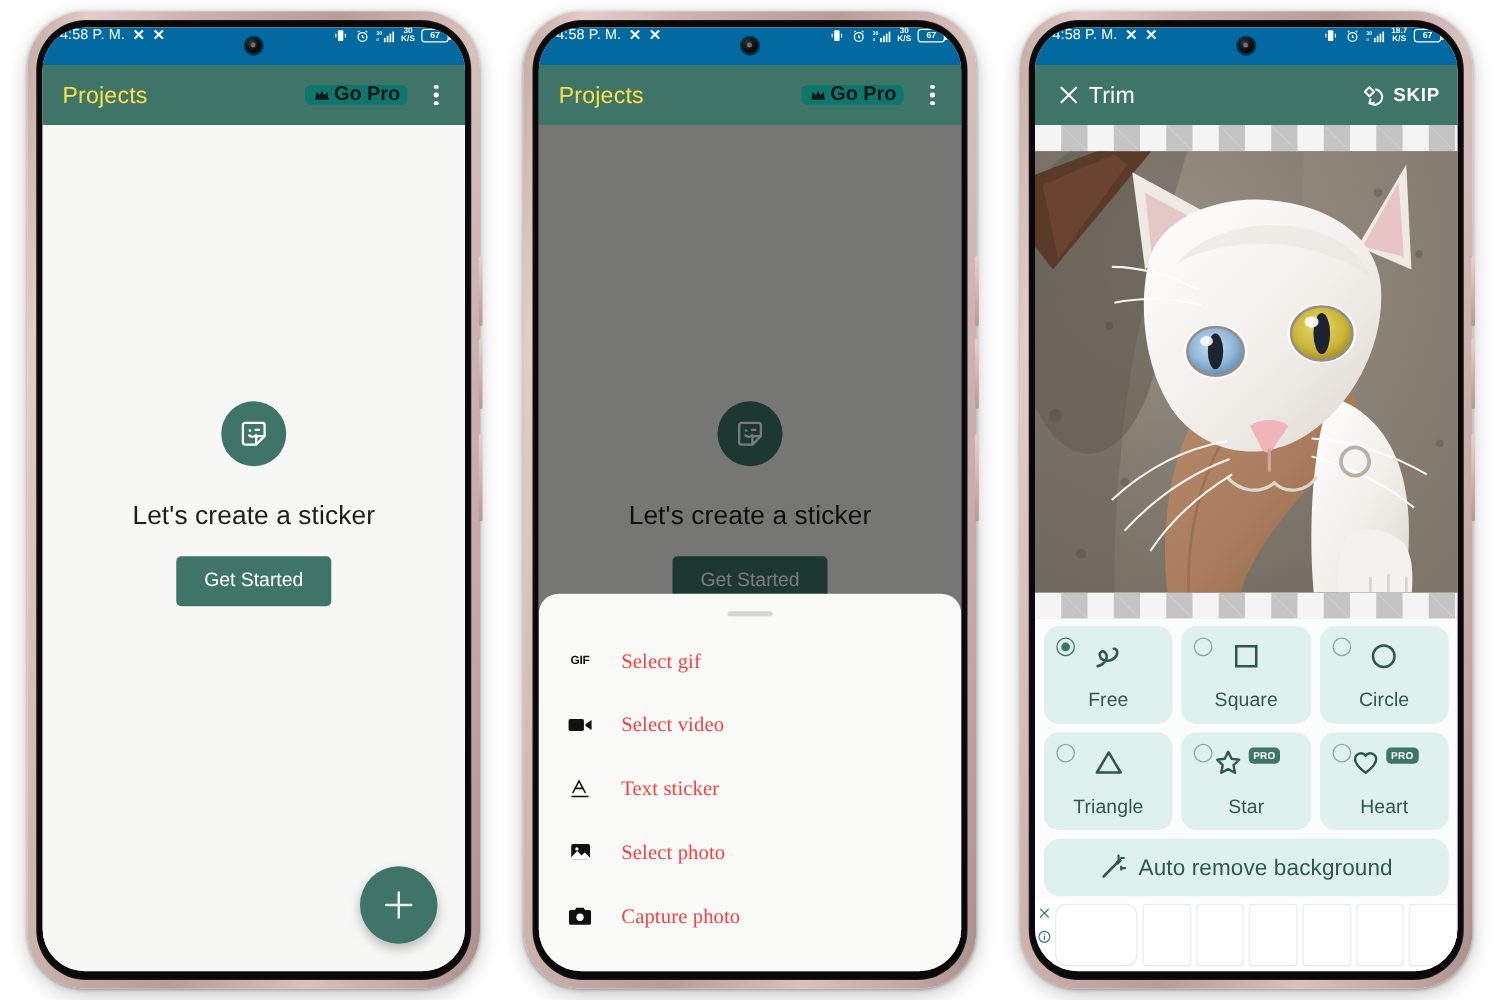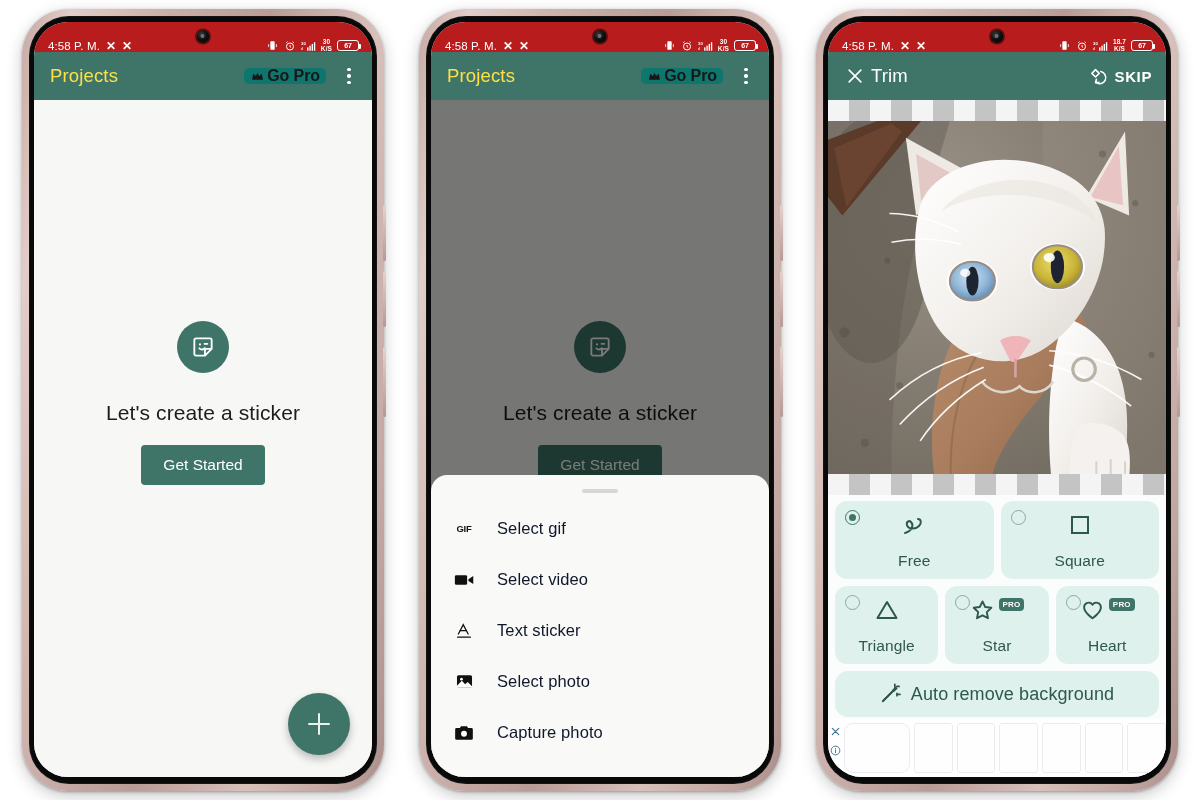--- a/index.html
+++ b/index.html
@@ -53,24 +53,24 @@
     border-radius: 2px;
     background: linear-gradient(180deg,#e6d2cd,#b59a95);
   }
   .sidebtn.vol  { top: 196px; height: 56px; }
   .sidebtn.vol2 { top: 262px; height: 56px; }
   .sidebtn.pwr  { top: 338px; height: 70px; }
 
   
   .statusbar {
     height: 30px;
-    background: #b91c1c;
+    background: #0369a1;
     color: #ffffff;
     display: flex;
-    align-items: flex-end;
+    align-items: flex-start;
     justify-content: space-between;
     padding: 0 13px 0 14px;
     font-size: 11.5px;
     letter-spacing: .1px;
     flex: 0 0 auto;
     position: relative;
     z-index: 5;
   }
   .sb-left { display: flex; align-items: center; gap: 6px; }
   .sb-right { display: flex; align-items: center; gap: 5px; }
@@ -224,21 +224,21 @@
     margin: 4px auto 10px auto;
   }
   .sheet-item {
     display: flex;
     align-items: center;
     gap: 22px;
     padding: 0 22px;
     height: 51px;
     cursor: pointer;
   }
-  .sheet-item .lbl { font-size: 16.5px; color: #0f172a; letter-spacing: .1px;}
+  .sheet-item .lbl { font-size: 16.5px; color: #ef4444; letter-spacing: .1px; font-family: Liberation Serif, serif;}
   .sheet-ic { width: 22px; display:flex; align-items:center; justify-content:center; color:#111;text-align:right; }
   .giftxt { font-size: 9.5px; font-weight: 800; letter-spacing: -.2px; color:#111; }
 
   
   .checker {
     height: 21px;
     flex: 0 0 auto;
     background-image:
       linear-gradient(45deg, #c4c4c4 25%, transparent 25%, transparent 75%, #c4c4c4 75%),
       linear-gradient(45deg, #c4c4c4 25%, transparent 25%, transparent 75%, #c4c4c4 75%);
@@ -769,20 +769,29 @@
             <div class="opt">
               <span class="radio"></span>
               <span class="glyph">
                 <svg width="24" height="24" viewBox="0 0 24 24" fill="none" stroke="#2e584f" stroke-width="2">
                     <rect x="4" y="4" width="16" height="16"></rect>
                   </svg>
               </span>
               <span class="olbl">Square</span>
             </div>
 
+            <div class="opt">
+              <span class="radio"></span>
+              <span class="glyph">
+                <svg width="24" height="24" viewBox="0 0 24 24" fill="none" stroke="#2e584f" stroke-width="2">
+                    <circle cx="12" cy="12" r="8.6"></circle>
+                  </svg>
+              </span>
+              <span class="olbl">Circle</span>
+            </div>
           </div>
 
           <div class="optrow">
 
             <div class="opt">
               <span class="radio"></span>
               <span class="glyph">
                 <svg width="26" height="24" viewBox="0 0 26 24" fill="none" stroke="#2e584f" stroke-width="2" stroke-linejoin="round">
                     <path d="M13 4 22.5 20H3.5z"></path>
                   </svg>

